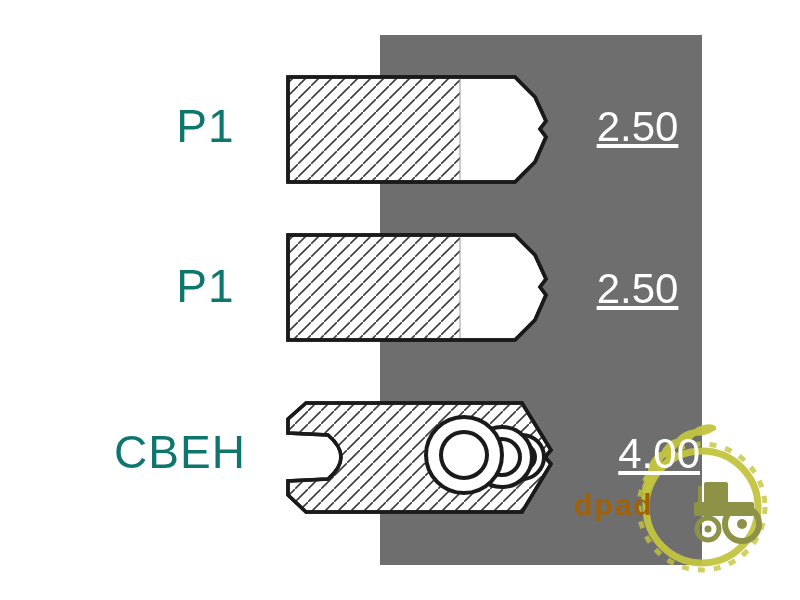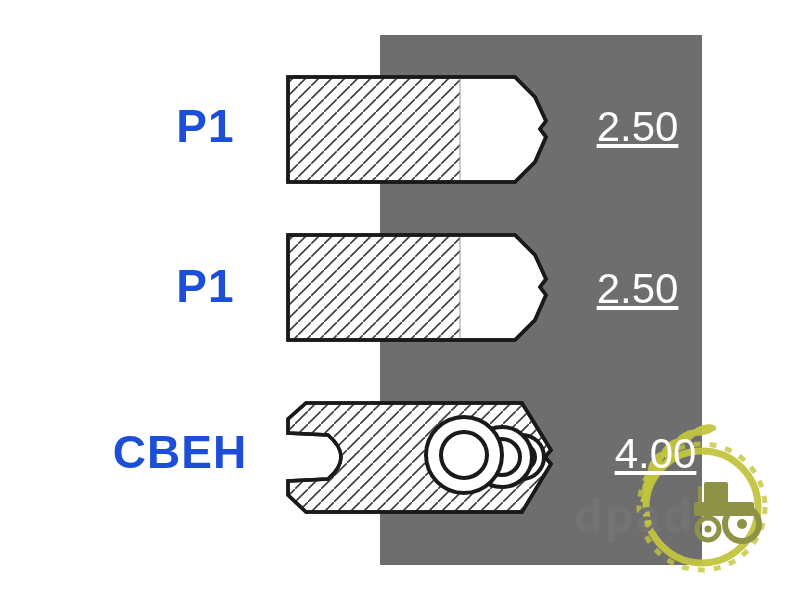--- a/index.html
+++ b/index.html
@@ -16,47 +16,46 @@
     background:#6e6e6e;
     z-index:1;
   }
   .ring-svg{
     position:absolute;
     z-index:3;
   }
   .ring-label{
     position:absolute;
     z-index:2;
-    color:#1d4ed8;
+    color:#0f766e;
     font-size:46px;
     line-height:50px;
     text-align:center;
     letter-spacing:1px;
-    font-weight:bold;
   }
   .ring-value{
     position:absolute;
     z-index:6;
     color:#ffffff;
     font-size:42px;
     line-height:46px;
     text-align:center;
     text-decoration:underline;
   }
   .watermark{
     position:absolute;
     left:558px;top:418px;width:242px;height:182px;
     z-index:5;
   }
   .watermark-text{
     position:absolute;
     left:574px;top:488px;
     z-index:6;
-    color:#737373;
-    font-size:47px;
+    color:#a16207;
+    font-size:30px;
     font-weight:bold;
     letter-spacing:2px;
   }
 </style>
 </head>
 <body>
 
 <div id="canvas">
 
   <div class="panel"></div>
@@ -110,21 +109,21 @@
       <circle cx="240" cy="59" r="22" fill="#ffffff" stroke="#1a1a1a" stroke-width="4"></circle>
       <circle cx="240" cy="59" r="13" fill="#ffffff" stroke="#1a1a1a" stroke-width="4"></circle>
       <circle cx="220" cy="59" r="30" fill="#ffffff" stroke="#1a1a1a" stroke-width="4"></circle>
       <circle cx="220" cy="59" r="18" fill="#ffffff" stroke="#1a1a1a" stroke-width="4"></circle>
       <circle cx="182" cy="57" r="38" fill="#ffffff" stroke="#1a1a1a" stroke-width="4"></circle>
       <circle cx="182" cy="57" r="23" fill="#ffffff" stroke="#1a1a1a" stroke-width="4"></circle>
     </g>
     <path d="M24,5 L240,5 L269,52 L263,59 L269,66 L240,114 L24,114 L6,97 L6,83 L46,81 Q72,59 46,37 L6,35 L6,21 Z" fill="none" stroke="#1a1a1a" stroke-width="3.5"></path>
   </svg>
 
-  <div class="ring-value" style="left:598px;top:431px;width:115px;">4.00</div>
+  <div class="ring-value" style="left:585px;top:431px;width:115px;text-align:right;">4.00</div>
 
   <svg class="watermark" width="242" height="182" viewBox="0 0 242 182">
     <g opacity="0.95">
       <circle cx="144" cy="89" r="56" fill="none" stroke="#c3c53f" stroke-width="7"></circle>
       <circle cx="144" cy="89" r="63" fill="none" stroke="#c3c53f" stroke-width="5" stroke-dasharray="7 9" opacity="0.85"></circle>
     </g>
     <g fill="#c3c53f" stroke="none" opacity="0.95">
       <path d="M88,62 Q112,18 158,10" fill="none" stroke="#c3c53f" stroke-width="4"></path>
       <ellipse cx="98" cy="44" rx="12" ry="5" transform="rotate(-55 98 44)"></ellipse>
       <ellipse cx="112" cy="30" rx="12" ry="5" transform="rotate(-45 112 30)"></ellipse>

